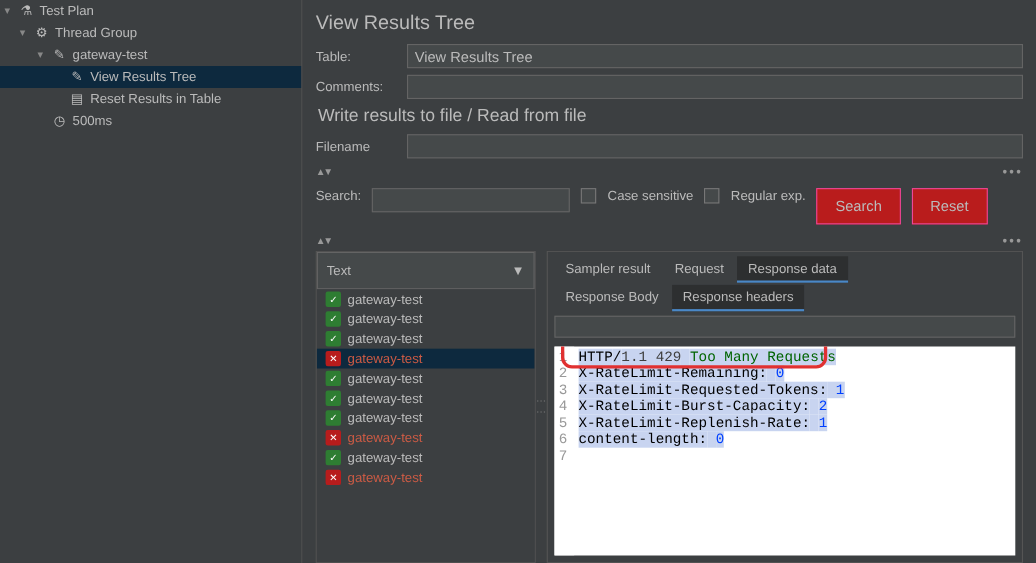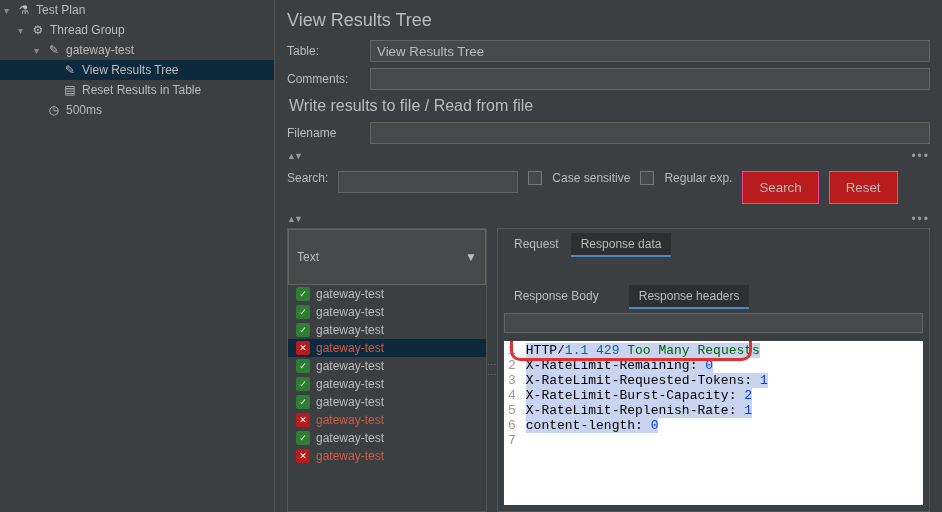--- a/index.html
+++ b/index.html
@@ -21,44 +21,44 @@
 .section-label { padding: 4px 14px; color: #bbbbbb; font-size: 16px; }
 .collapse-bar { display: flex; align-items: center; padding: 2px 12px; color: #999; }
 .collapse-tri { font-size: 9px; letter-spacing: -2px; }
 .collapse-dots { margin-left: auto; letter-spacing: 2px; cursor: pointer; }
 .search-row { display: flex; align-items: flex-start; padding: 6px 12px; gap: 10px; }
 .search-input { width: 180px; background: #45494a; border: 1px solid #646464; height: 22px; color: #bbb; padding: 2px 4px;}
 .checkbox { width: 14px; height: 14px; border: 1px solid #777; background: #45494a; display: inline-block; }
 .btn { background: #b91c1c; border: 1px solid #ec4899; color: #bbbbbb; padding: 8px 16px; cursor: pointer; }
 .split-area { flex: 1; display: flex; padding: 0 12px 0 12px; gap: 0; overflow: hidden; }
 .left-col { width: 200px; display: flex; flex-direction: column; border: 1px solid #555; background: #3c3f41; }
-.select-box { background: #45494a; border: 1px solid #646464; color: #bbbbbb; padding: 20px 8px; display: flex; justify-content: space-between; align-items: center; margin: 0; }
+.select-box { background: #45494a; border: 1px solid #646464; color: #bbbbbb; padding: 9px 8px; display: flex; justify-content: space-between; align-items: center; margin: 0; }
 .result-list { flex: 1; overflow-y: auto; background: #3c3f41; }
 .result-item { display: flex; align-items: center; padding: 2px 8px; gap: 6px; cursor: pointer; }
 .result-item.selected { background: #0d293e; }
 .shield { width: 14px; height: 14px; display: inline-flex; align-items: center; justify-content: center; border-radius: 2px; font-size: 9px; color: #fff; }
 .shield.pass { background: #2e7d32; }
 .shield.fail { background: #b71c1c; }
 .result-text { color: #bbbbbb; }
 .result-text.fail { color: #cc5b45; }
 .splitter { width: 10px; display:flex; align-items:center; justify-content:center; cursor: col-resize; color:#777; }
 .splitter-dots { writing-mode: vertical-rl; letter-spacing: 1px; font-size: 9px; }
 .right-col { flex: 1; display: flex; flex-direction: column; border: 1px solid #555; background: #3c3f41; overflow: hidden;}
 .tabs { display: flex; gap: 2px; padding: 4px 6px 0; }
 .tab { padding: 4px 10px; color: #bbbbbb; cursor: pointer; border-bottom: 2px solid transparent; }
 .tab.active { border-bottom: 2px solid #4a88c7; background: #2d2f30; }
-.subtabs { display: flex; gap: 20px; padding: 2px 6px 0; margin-top: 26px; }
+.subtabs { display: flex; gap: 2px; padding: 2px 6px 0; }
 .resp-search { margin: 4px 6px; background:#45494a; border:1px solid #646464; height:20px; }
 .code-area { flex: 1; background: #ffffff; color: #000; font-family: "Courier New", monospace; font-size: 13px; margin: 4px 6px 6px; display: flex; position: relative; overflow: hidden;}
 .gutter { background: #fff; color: #999; text-align: right; padding: 2px 6px 2px 4px; user-select: none; }
 .code-lines { padding: 2px 4px; position: relative; }
 .code-line { white-space: pre; }
 .hl { background: #c8d4f0; }
 .tok-http { color: #000; }
-.tok-ver { color: #0369a1; }
+.tok-ver { color: #404040; }
 .tok-num { color: #0040ff; }
 .tok-msg { color: #006400; font-weight: normal; }
 .tok-hdr { color: #000; }
 .red-box { position: absolute; border: 3px solid #e03131; border-radius: 10px; pointer-events: none; }
 </style>
 </head>
 <body>
 
 <div class="sidebar" id="sidebar">
     <div class="tree-item tree-indent-0">
@@ -174,20 +174,21 @@
             <span class="shield fail">✕</span>
             <span class="result-text fail">gateway-test</span>
           </div>
         </div>
     </div>
     <div class="splitter">
         <span class="splitter-dots">⋮⋮</span>
       </div>
     <div class="right-col">
       <div class="tabs" id="main-tabs">
+          <div class="tab">Sampler result</div>
           <div class="tab">Request</div>
           <div class="tab active">Response data</div>
         </div>
       <div class="subtabs" id="sub-tabs">
           <div class="tab">Response Body</div>
           <div class="tab active">Response headers</div>
         </div>
       <div class="resp-search"></div>
       <div class="code-area">
         <div class="gutter" id="gutter">

